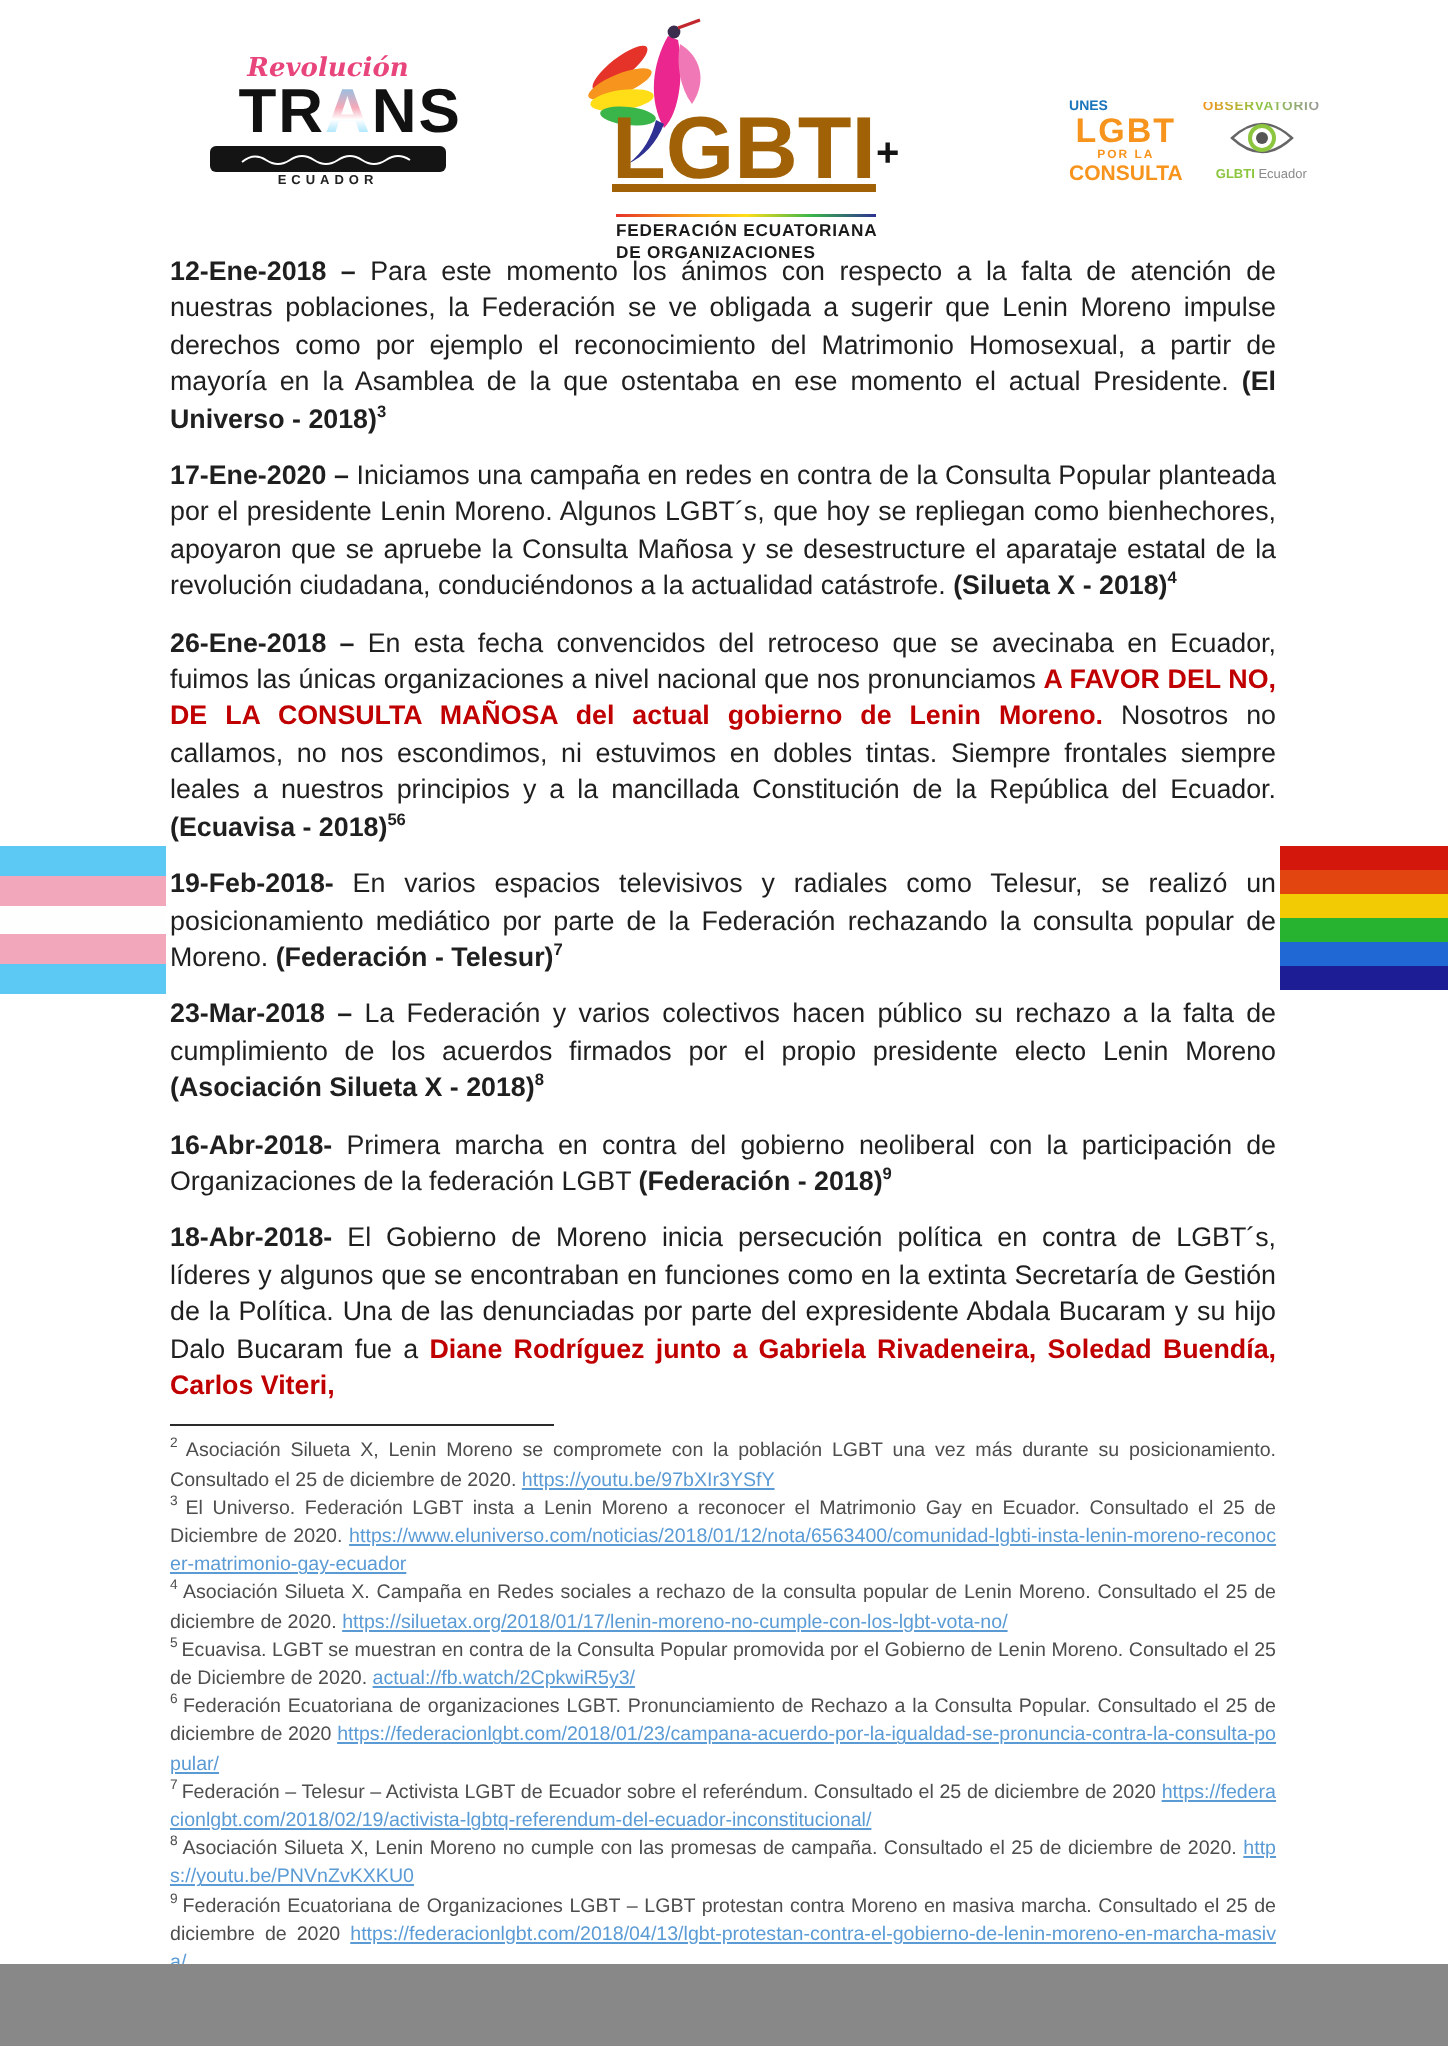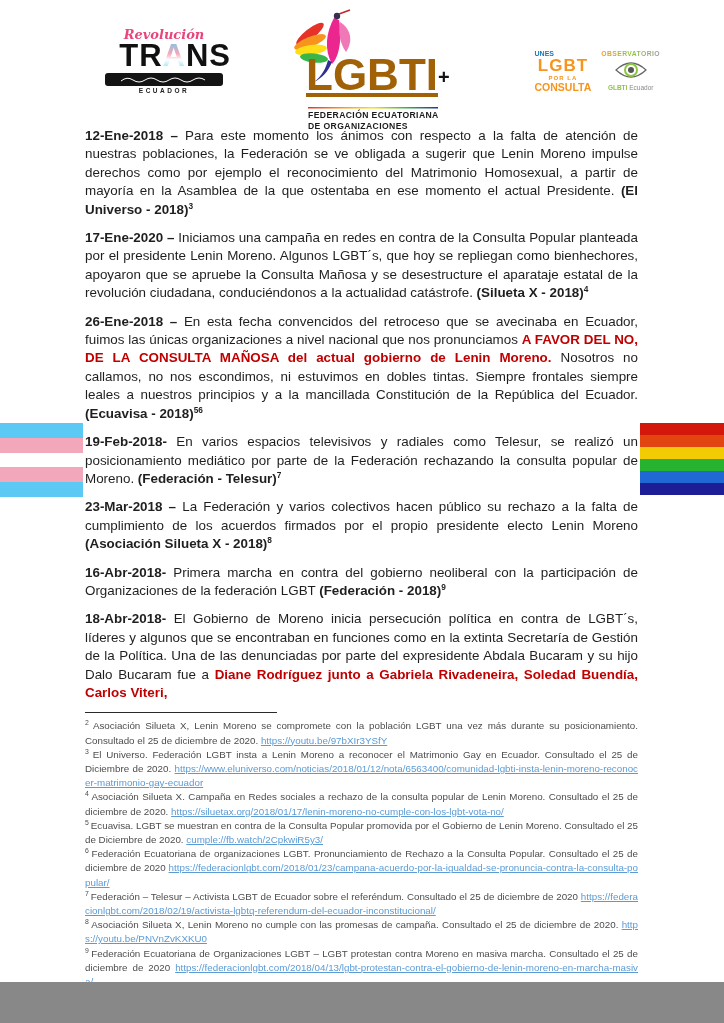--- a/index.html
+++ b/index.html
@@ -149,21 +149,21 @@
       <div class="para"><span class="b">16-Abr-2018- </span><span>Primera marcha en contra del gobierno neoliberal con la participación de Organizaciones de la federación LGBT </span><span class="b">(Federación - 2018)</span><sup class="b">9</sup></div>
       <div class="para"><span class="b">18-Abr-2018- </span><span>El Gobierno de Moreno inicia persecución política en contra de LGBT´s, líderes y algunos que se encontraban en funciones como en la extinta Secretaría de Gestión de la Política. Una de las denunciadas por parte del expresidente Abdala Bucaram y su hijo Dalo Bucaram fue a </span><span class="b r">Diane Rodríguez junto a Gabriela Rivadeneira, Soledad Buendía, Carlos Viteri,</span></div>
     </div>
 
   <div class="footnotes">
     <div class="fn-sep"></div>
     <div id="footnote-list">
         <div class="footnote"><sup>2 </sup> <span>Asociación Silueta X, Lenin Moreno se compromete con la población LGBT una vez más durante su posicionamiento. Consultado el 25 de diciembre de 2020. </span><a class="link">https://youtu.be/97bXIr3YSfY</a></div>
         <div class="footnote"><sup>3 </sup> <span>El Universo. Federación LGBT insta a Lenin Moreno a reconocer el Matrimonio Gay en Ecuador. Consultado el 25 de Diciembre de 2020. </span><a class="link">https://www.eluniverso.com/noticias/2018/01/12/nota/6563400/comunidad-lgbti-insta-lenin-moreno-reconocer-matrimonio-gay-ecuador</a></div>
         <div class="footnote"><sup>4 </sup> <span>Asociación Silueta X. Campaña en Redes sociales a rechazo de la consulta popular de Lenin Moreno. Consultado el 25 de diciembre de 2020. </span><a class="link">https://siluetax.org/2018/01/17/lenin-moreno-no-cumple-con-los-lgbt-vota-no/</a></div>
-        <div class="footnote"><sup>5 </sup> <span>Ecuavisa. LGBT se muestran en contra de la Consulta Popular promovida por el Gobierno de Lenin Moreno. Consultado el 25 de Diciembre de 2020. </span><a class="link">cumple://fb.watch/2CpkwiR5y3/</a></div>
+        <div class="footnote"><sup>5 </sup> <span>Ecuavisa. LGBT se muestran en contra de la Consulta Popular promovida por el Gobierno de Lenin Moreno. Consultado el 25 de Diciembre de 2020. </span><a class="link">actual://fb.watch/2CpkwiR5y3/</a></div>
         <div class="footnote"><sup>6 </sup> <span>Federación Ecuatoriana de organizaciones LGBT. Pronunciamiento de Rechazo a la Consulta Popular. Consultado el 25 de diciembre de 2020 </span><a class="link">https://federacionlgbt.com/2018/01/23/campana-acuerdo-por-la-igualdad-se-pronuncia-contra-la-consulta-popular/</a></div>
         <div class="footnote"><sup>7 </sup> <span>Federación – Telesur – Activista LGBT de Ecuador sobre el referéndum. Consultado el 25 de diciembre de 2020 </span><a class="link">https://federacionlgbt.com/2018/02/19/activista-lgbtq-referendum-del-ecuador-inconstitucional/</a></div>
         <div class="footnote"><sup>8 </sup> <span>Asociación Silueta X, Lenin Moreno no cumple con las promesas de campaña. Consultado el 25 de diciembre de 2020. </span><a class="link">https://youtu.be/PNVnZvKXKU0</a></div>
         <div class="footnote"><sup>9 </sup> <span>Federación Ecuatoriana de Organizaciones LGBT – LGBT protestan contra Moreno en masiva marcha. Consultado el 25 de diciembre de 2020 </span><a class="link">https://federacionlgbt.com/2018/04/13/lgbt-protestan-contra-el-gobierno-de-lenin-moreno-en-marcha-masiva/</a></div>
       </div>
   </div>
 
 </div>
 
 </body></html>

